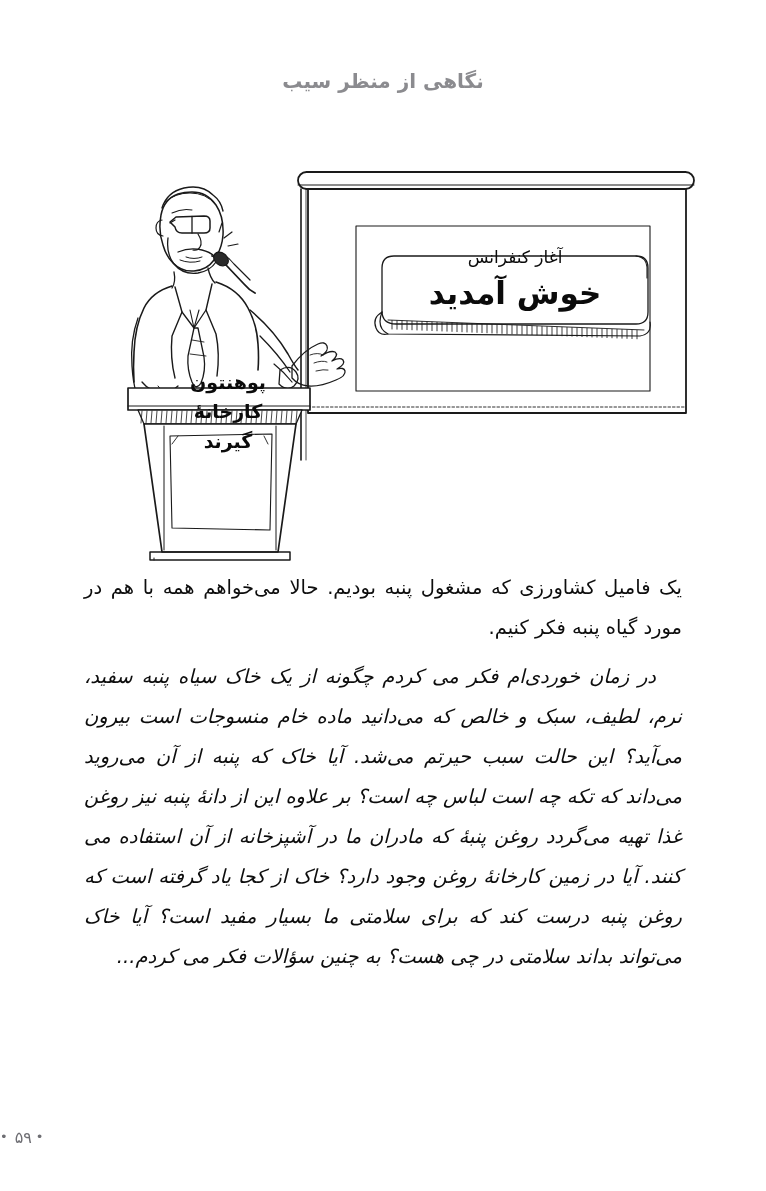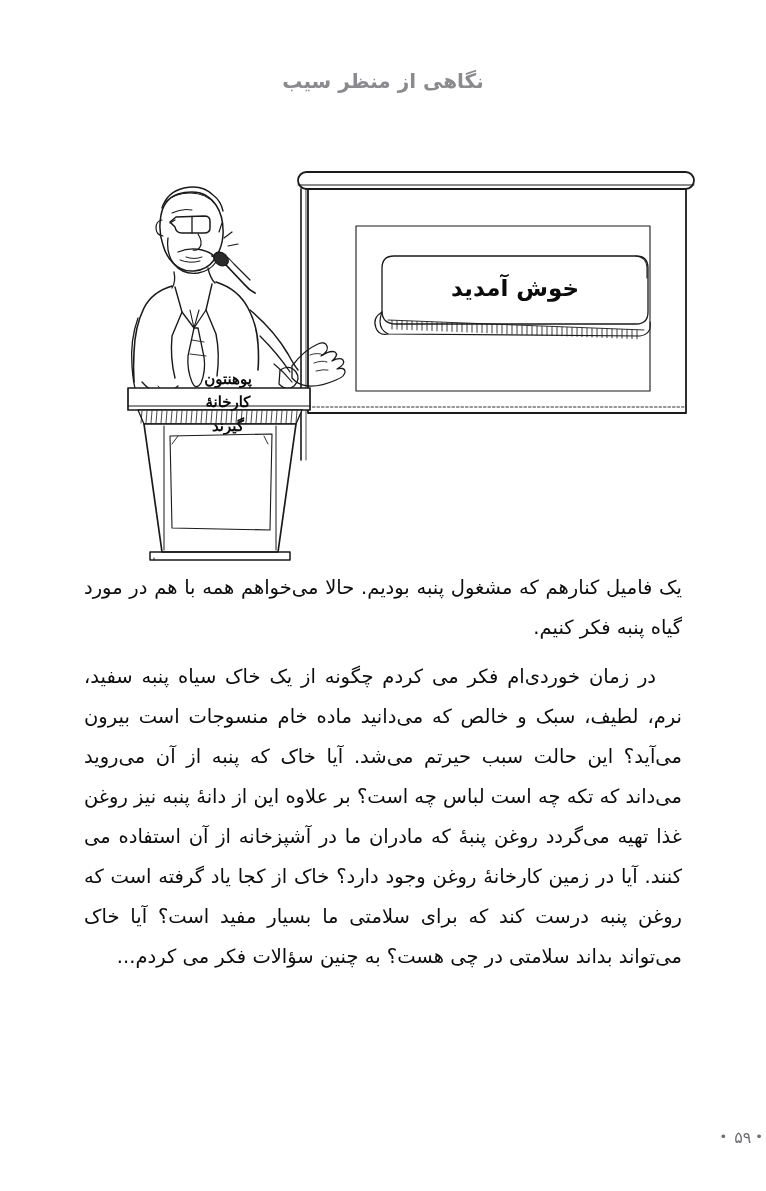--- a/index.html
+++ b/index.html
@@ -68,33 +68,32 @@
     top: 87px;
     left: 275px;
     width: 240px;
     font-size: 17px;
     font-weight: normal;
   }
   .board-title {
     top: 115px;
     left: 245px;
     width: 300px;
-    font-size: 23px;
+    font-size: 31px;
     font-weight: bold;
     letter-spacing: 0.5px;
   }
   .podium-sign {
     top: 208px;
     left: 48px;
     width: 120px;
-    font-size: 15px;
+    font-size: 19px;
     font-weight: bold;
     line-height: 1.55;
     white-space: normal;
-    font-family: Liberation Serif, serif;
   }
   .podium-sign span { display: block; }
 
   
   .body-copy {
     position: absolute;
     top: 568px;
     left: 84px;
     width: 598px;
     direction: rtl;
@@ -103,30 +102,31 @@
     font-size: 19.5px;
     line-height: 40px;
     color: #0d0d0d;
   }
   .body-copy p {
     margin: 0 0 9px 0;
     text-align: justify;
   }
   .body-copy p.indent {
     text-indent: 26px;
+    font-style: italic;
   }
   .body-copy p:last-child { margin-bottom: 0; }
 
   
   .folio {
     position: absolute;
     bottom: 44px;
     left: 0;
     width: 766px;
-    text-align: right;
+    text-align: left;
     font-size: 15px;
     color: #6e6e73;
     direction: rtl;
     letter-spacing: 3px;
   }
   .folio .dot {
     display: inline-block;
     font-size: 13px;
     vertical-align: 2px;
   }
@@ -361,31 +361,32 @@
 
         <path d="M50 276 L152 274 L150 370 L52 368 Z" fill="#ffffff" stroke-width="1.1"></path>
         <path d="M52 284 L58 276" stroke-width="0.9"></path>
         <path d="M144 276 L148 284" stroke-width="0.9"></path>
 
         <path d="M30 392 L170 392 L170 400 L30 400 Z" stroke-width="1.5"></path>
         <path d="M34 398 L34 400" stroke-width="1"></path>
       </g>
     </svg>
 
+    <div class="ill-text board-subtitle">آغاز کنفرانس</div>
     <div class="ill-text board-title">خوش آمدید</div>
 
     <div class="ill-text podium-sign">
       <span>پوهنتون</span>
       <span>کارخانۀ</span>
       <span>گیرند</span>
     </div>
   </div>
 
   <div class="body-copy">
-    <p>یک فامیل کنارهم که مشغول پنبه بودیم. حالا می‌خواهم همه با هم در مورد گیاه پنبه فکر کنیم.</p>
+    <p>یک فامیل کشاورزی که مشغول پنبه بودیم. حالا می‌خواهم همه با هم در مورد گیاه پنبه فکر کنیم.</p>
     <p class="indent">در زمان خوردی‌ام فکر می کردم چگونه از یک خاک سیاه پنبه سفید، نرم، لطیف، سبک و خالص که می‌دانید ماده خام منسوجات است بیرون می‌آید؟ این حالت سبب حیرتم می‌شد. آیا خاک که پنبه از آن می‌روید می‌داند که تکه چه است لباس چه است؟ بر علاوه  این از دانۀ پنبه نیز روغن غذا تهیه می‌گردد روغن پنبۀ که مادران ما در آشپزخانه از آن استفاده می کنند. آیا در زمین کارخانۀ روغن وجود دارد؟ خاک از کجا یاد گرفته است که روغن پنبه درست کند که برای سلامتی ما بسیار مفید است؟ آیا خاک می‌تواند بداند سلامتی در چی هست؟ به چنین سؤالات فکر می کردم...</p>
   </div>
 
   <div class="folio">
     <span class="dot">•</span><span class="num">۵۹</span><span class="dot">•</span>
   </div>
 
 </div>
 
 </body></html>

